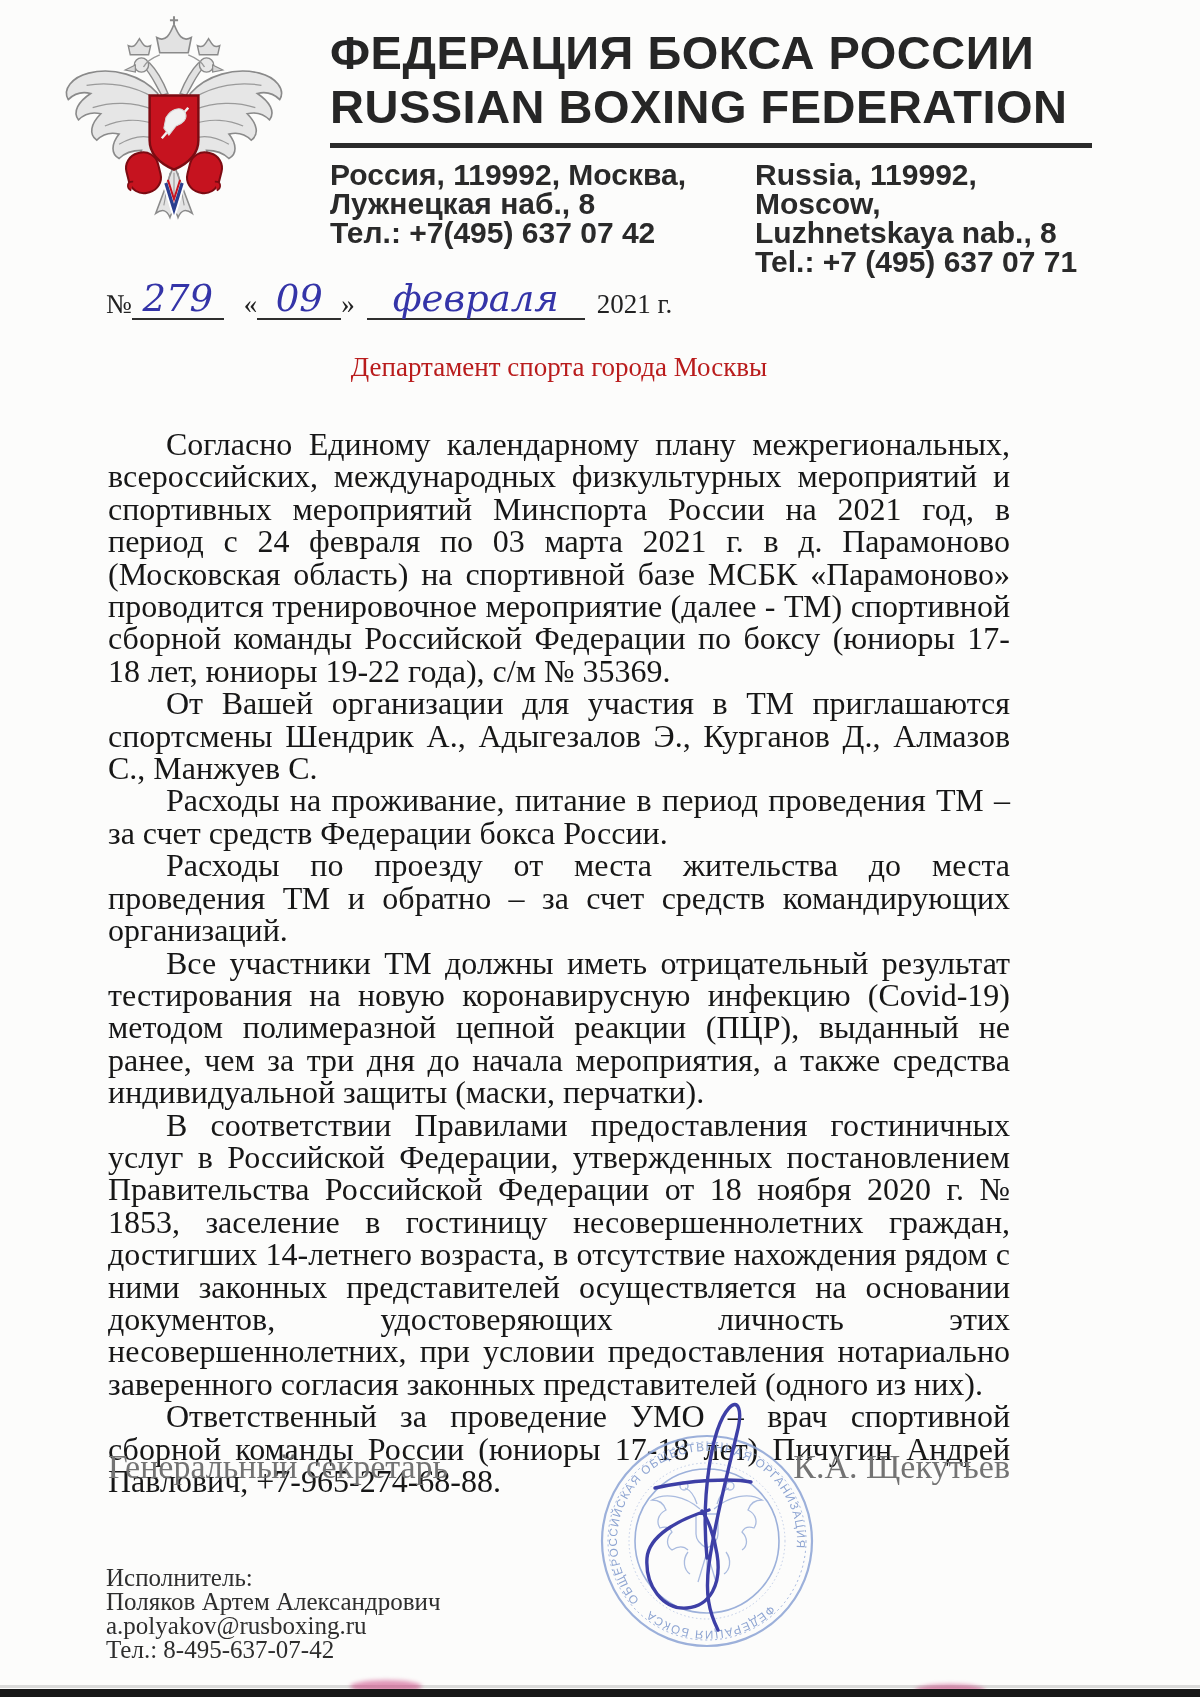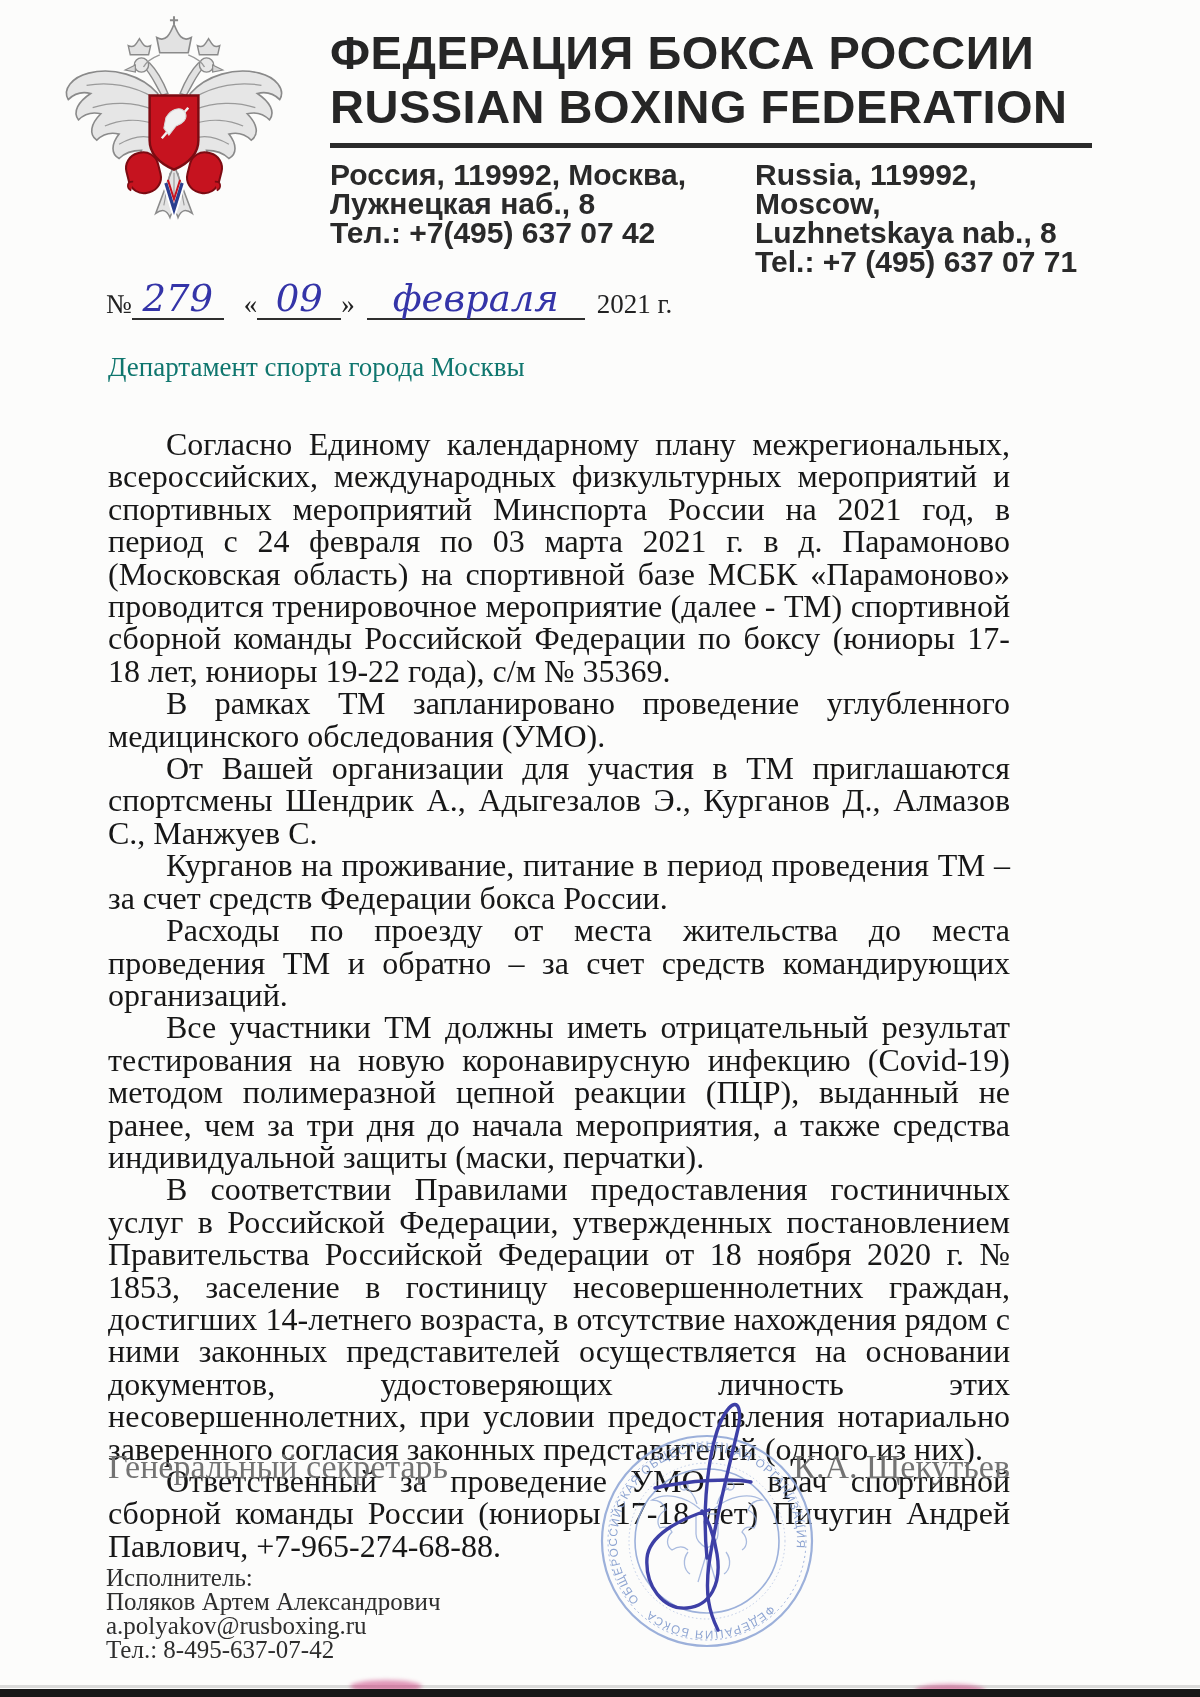--- a/index.html
+++ b/index.html
@@ -29,21 +29,21 @@
     font-family:"DejaVu Serif", serif; font-style:italic; color:#3434a8;
     font-size:37px; line-height:34px; transform:rotate(-2deg);
   }
   .uline{border-bottom:2px solid #2e2e2e; text-align:center; display:inline-block;}
   .u-num{width:92px;}
   .u-day{width:84px;}
   .u-month{width:218px;}
   .ref-gap-s{width:12px;} .ref-gap-m{width:20px;}
   
   .addressee{position:absolute; left:108px; top:352px; width:902px;
-    text-align:left; font-size:27px; color:#0f766e;}
+    text-align:center; font-size:27px; color:#b91c1c;}
   
   .body-text{position:absolute; left:108px; top:428px; width:902px;}
   .body-text p{
     margin:0; font-size:32px; line-height:32.4px; text-align:justify;
     text-indent:58px; color:#171717;
   }
   
   .sig-row{position:absolute; left:108px; top:1448px; width:902px;
     display:flex; justify-content:space-between; font-size:34px; color:#737373;}
   .stamp{position:absolute; left:600px; top:1434px; width:214px; height:214px; opacity:.88;}
@@ -157,23 +157,22 @@
     <span class="ref-gap-s"></span>
     <span class="uline u-month"><span class="hand">февраля</span></span>
     <span class="ref-gap-s"></span>
     <span>2021 г.</span>
   </div>
 
   <div class="addressee">Департамент спорта города Москвы</div>
 
   <div class="body-text">
     <p>Согласно Единому календарному плану межрегиональных, всероссийских, международных физкультурных мероприятий и спортивных мероприятий Минспорта России на 2021 год, в период с 24 февраля по 03 марта 2021 г. в д. Парамоново (Московская область) на спортивной базе МСБК «Парамоново» проводится тренировочное мероприятие (далее - ТМ) спортивной сборной команды Российской Федерации по боксу (юниоры 17-18 лет, юниоры 19-22 года), с/м № 35369.</p>
-    <p>В рамках ТМ запланировано проведение углубленного медицинского обследования (УМО).</p>
     <p>От Вашей организации для участия в ТМ приглашаются спортсмены Шендрик А., Адыгезалов Э., Курганов Д., Алмазов С., Манжуев С.</p>
-    <p>Курганов на проживание, питание в период проведения ТМ – за счет средств Федерации бокса России.</p>
+    <p>Расходы на проживание, питание в период проведения ТМ – за счет средств Федерации бокса России.</p>
     <p>Расходы по проезду от места жительства до места проведения ТМ и обратно – за счет средств командирующих организаций.</p>
     <p>Все участники ТМ должны иметь отрицательный результат тестирования на новую коронавирусную инфекцию (Covid-19) методом полимеразной цепной реакции (ПЦР), выданный не ранее, чем за три дня до начала мероприятия, а также средства индивидуальной защиты (маски, перчатки).</p>
     <p>В соответствии Правилами предоставления гостиничных услуг в Российской Федерации, утвержденных постановлением Правительства Российской Федерации от 18 ноября 2020 г. № 1853, заселение в гостиницу несовершеннолетних граждан, достигших 14-летнего возраста, в отсутствие нахождения рядом с ними законных представителей осуществляется на основании документов, удостоверяющих личность этих несовершеннолетних, при условии предоставления нотариально заверенного согласия законных представителей (одного из них).</p>
     <p>Ответственный за проведение УМО – врач спортивной сборной команды России (юниоры 17-18 лет) Пичугин Андрей Павлович, +7-965-274-68-88.</p>
   </div>
 
   <svg class="stamp" viewBox="0 0 214 214" aria-hidden="true">
     <defs>
       <path id="ringPath" d="M 43.4 170.6 A 90 90 0 1 1 170.6 170.6 A 90 90 0 0 1 43.4 170.6"></path>
     </defs>

